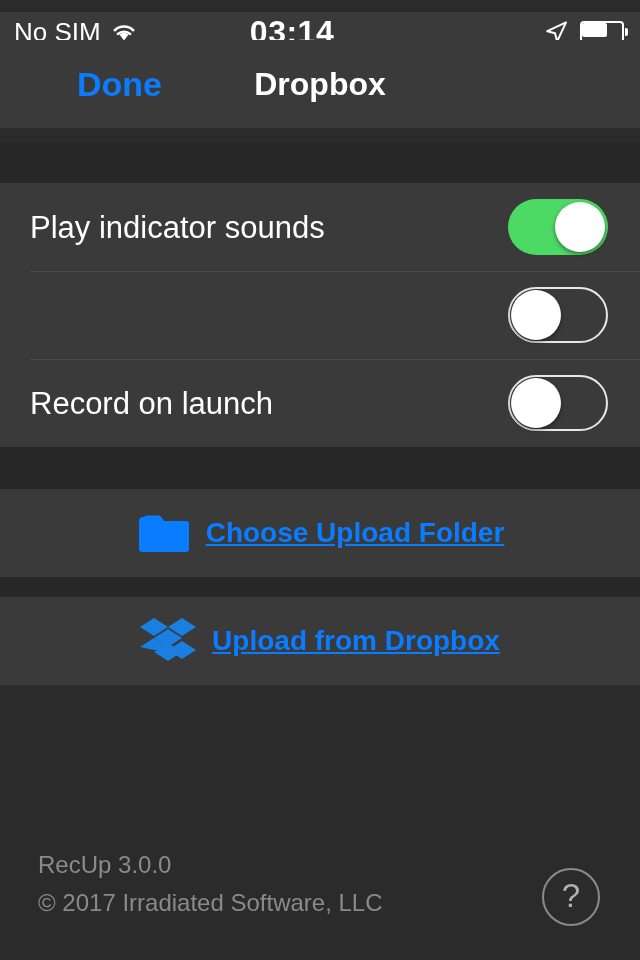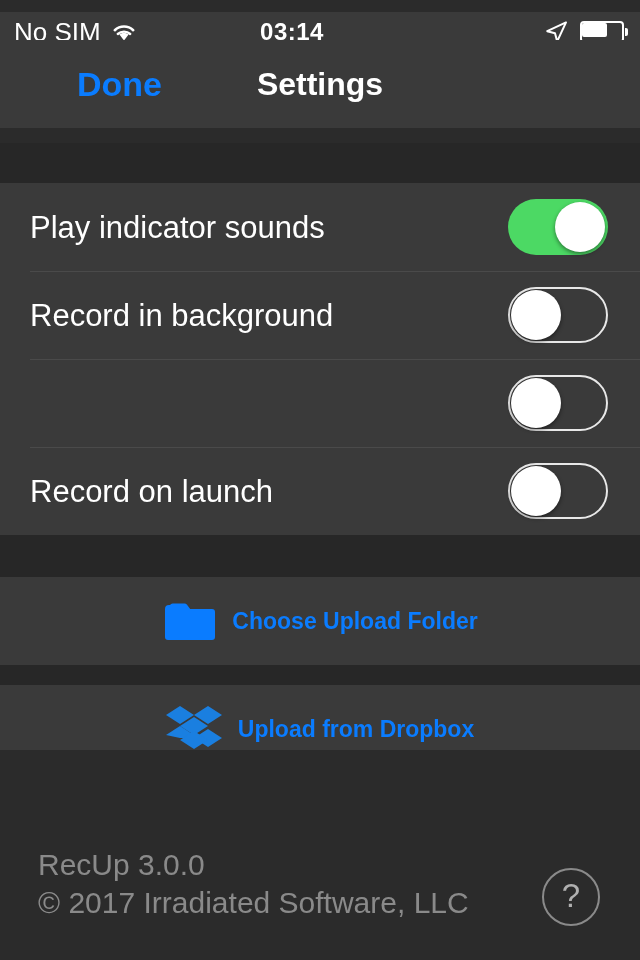--- a/index.html
+++ b/index.html
@@ -16,21 +16,21 @@
   
   .statusbar {
     position:absolute; left:0; top:0; width:640px; height:40px;
     background:#3a3a3a; color:#ffffff;margin-top:12px;
   }
   .sb-left { position:absolute; left:14px; top:0; height:40px; display:flex; align-items:center; gap:10px; }
   .sb-nosim { font-size:26px; letter-spacing:0px; line-height:1; }
   .sb-center {
     position:absolute; left:0; top:0; width:572px; height:40px;
     display:flex; align-items:center; justify-content:center;
-    font-size:24px; font-weight:bold; letter-spacing:0.5px;padding-left:12px;
+    font-size:32px; font-weight:bold; letter-spacing:0.5px;padding-left:12px;
   }
   .sb-right { position:absolute; right:12px; top:0; height:40px; display:flex; align-items:center; gap:12px; }
 
   .wifi-icon { width:26px; height:20px; position:relative; display:block; }
   .loc-icon { width:24px; height:24px; display:block; }
 
   .battery { width:48px; height:22px; position:relative; }
   .battery .shell {
     position:absolute; left:0; top:0; width:44px; height:22px;
     border:2px solid #ffffff; border-radius:4px;
@@ -104,32 +104,32 @@
   .switch.off .knob { left:3px; }
 
   
   .action-row {
     position:relative; width:640px; height:88px;
     display:flex; align-items:center; justify-content:center;
     background:#3a3a3a; cursor:pointer;
     border:none; padding:0; font-family:"Liberation Sans", sans-serif;
   }
   .action-label {
-    color:#0a7cff; font-size:23px; font-weight:bold; letter-spacing:0px; white-space:nowrap;
+    color:#0a7cff; font-size:28px; font-weight:bold; letter-spacing:0px; white-space:nowrap;text-decoration:underline;
   }
   .folder-icon { width:56px; height:44px; margin-right:14px; display:block; }
   .dropbox-icon { width:56px; height:50px; margin-right:16px; display:block; }
 
   
   .footer {
     position:absolute; left:0; bottom:0; width:640px; height:210px; background:#2b2b2b;
   }
   .footer-text {
     position:absolute; left:38px; bottom:38px;
-    color:#8a8a8a; font-size:30px; line-height:38px; white-space:nowrap;
+    color:#8a8a8a; font-size:24px; line-height:38px; white-space:nowrap;
   }
   .help-button {
     position:absolute; right:40px; bottom:34px;
     width:58px; height:58px; border-radius:29px;
     border:2px solid #8a8a8a; background:transparent;
     color:#b0b0b0; font-size:33px; line-height:1;
     display:flex; align-items:center; justify-content:center;
     cursor:pointer; font-family:"Liberation Sans", sans-serif;
     padding:0; padding-bottom:3px;
   }
@@ -162,44 +162,37 @@
       <span class="battery">
         <span class="shell"></span>
         <span class="fill" id="battery-fill" style="width: 24.8px;"></span>
         <span class="cap"></span>
       </span>
     </div>
   </div>
 
   <div class="navbar">
     <button class="nav-done">Done</button>
-    <div class="nav-title">Settings</div>
+    <div class="nav-title">Dropbox</div>
   </div>
 
   <div class="content">
 
     <div class="gap" style="height:40px"></div>
 
     <div class="group">
 
       <div class="row">
         <span class="row-label">Play indicator sounds</span>
         <button class="switch on">
           <span class="track"></span>
           <span class="knob"></span>
         </button>
       </div>
 
-      <div class="row">
-        <span class="row-label">Record in background</span>
-        <button class="switch off">
-          <span class="track"></span>
-          <span class="knob"></span>
-        </button>
-      </div>
 
       <div class="row">
         <button class="switch off">
           <span class="track"></span>
           <span class="knob"></span>
         </button>
       </div>
 
       <div class="row">
         <span class="row-label">Record on launch</span>

